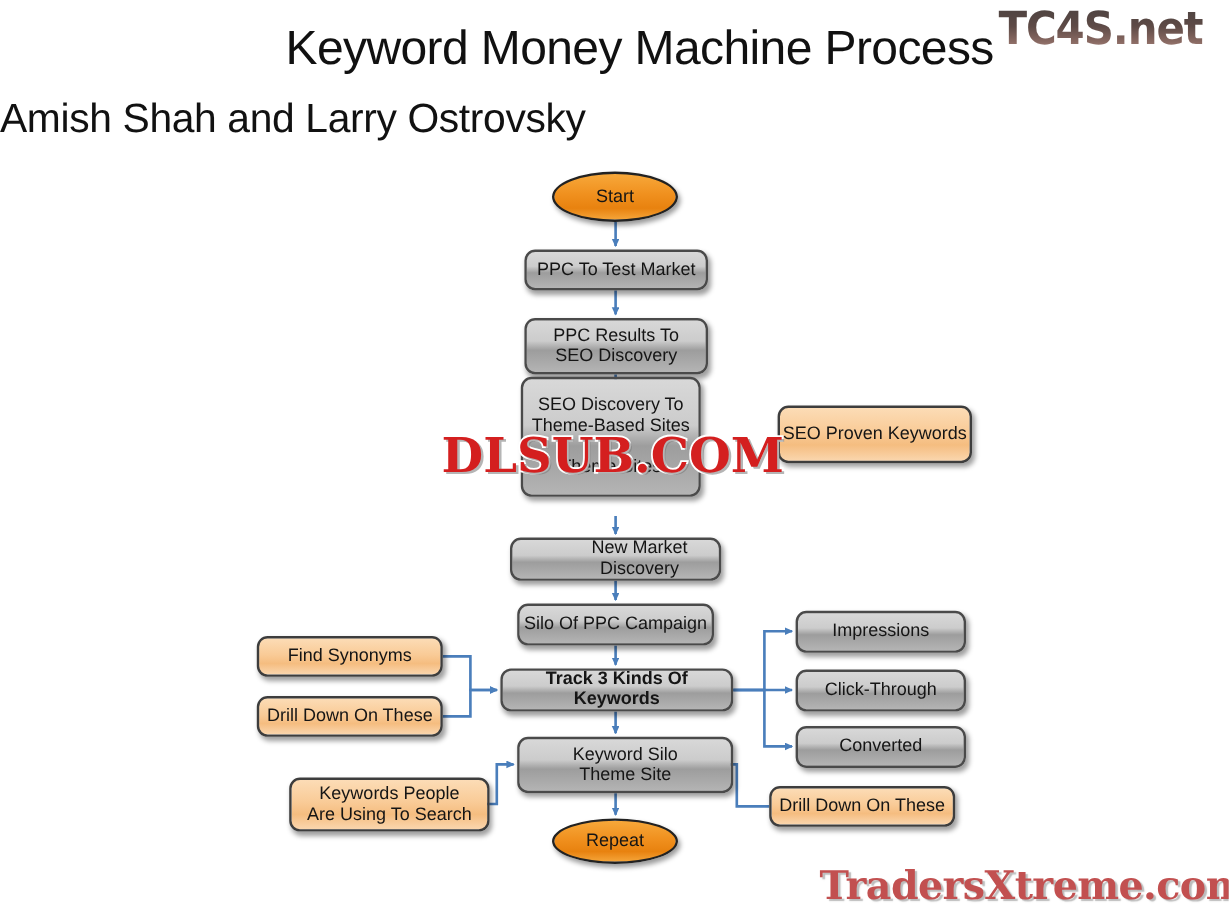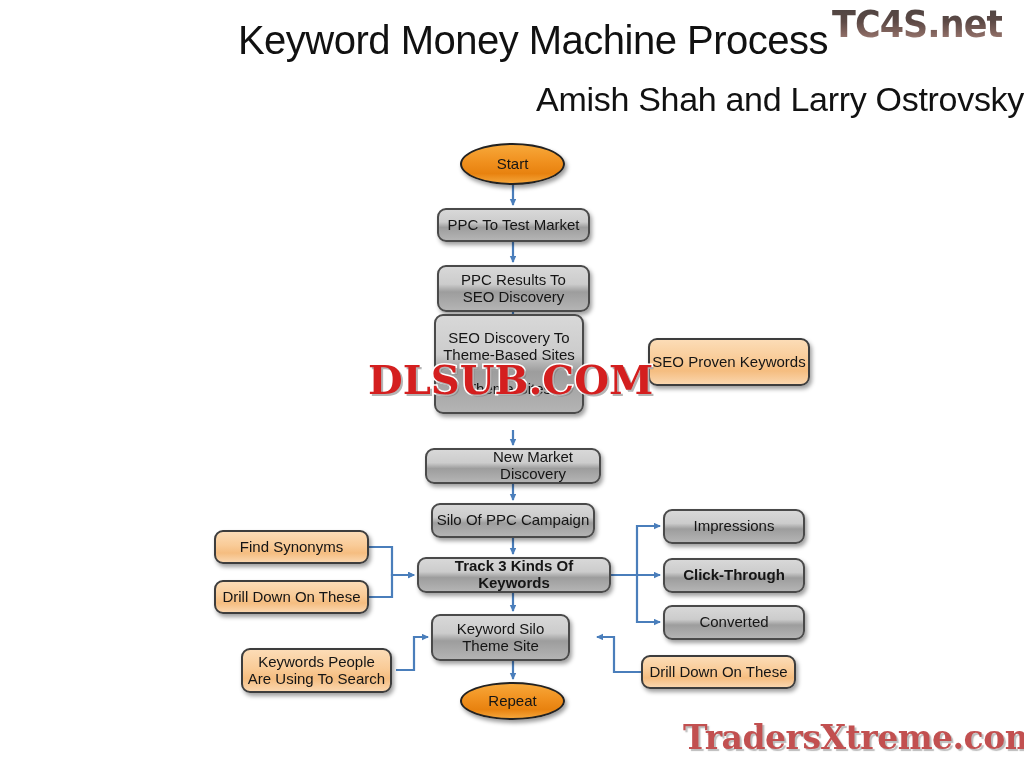--- a/index.html
+++ b/index.html
@@ -26,21 +26,21 @@
     font-weight: 400;
     color: #111111;
     letter-spacing: -0.5px;
     white-space: nowrap;
     padding-left: 21px;
   }
   #subtitle {
     position: absolute;
     left: 0; top: 80px;
     width: 1024px;
-    text-align: right;
+    text-align: left;
     font-size: 34px;
     font-weight: 400;
     color: #111111;
     letter-spacing: -0.3px;
     white-space: nowrap;
   }
 
   
   .wm {
     position: absolute;
@@ -172,25 +172,25 @@
 Theme-Based Sites
  
 Theme Sites</div>
   <div class="node orange" style="left:648px;top:338px;width:162px;height:48px;">SEO Proven Keywords</div>
   <div class="node gray" style="left:425px;top:448px;width:176px;height:36px;padding-left:40px;">New Market Discovery</div>
   <div class="node gray" style="left:431px;top:503px;width:164px;height:35px;">Silo Of PPC Campaign</div>
   <div class="node orange" style="left:214px;top:530px;width:155px;height:34px;">Find Synonyms</div>
   <div class="node orange" style="left:214px;top:580px;width:155px;height:34px;">Drill Down On These</div>
   <div class="node gray" style="left:417px;top:557px;width:194px;height:36px;font-weight:bold;">Track 3 Kinds Of Keywords</div>
   <div class="node gray" style="left:663px;top:509px;width:142px;height:35px;">Impressions</div>
-  <div class="node gray" style="left:663px;top:558px;width:142px;height:35px;font-weight:bold;">Click-Through</div>
+  <div class="node gray" style="left:663px;top:558px;width:142px;height:35px;">Click-Through</div>
   <div class="node gray" style="left:663px;top:605px;width:142px;height:35px;">Converted</div>
-  <div class="node gray" style="left:431px;top:614px;width:139px;height:47px;">Keyword Silo
+  <div class="node gray" style="left:431px;top:614px;width:180px;height:47px;">Keyword Silo
 Theme Site</div>
-  <div class="node orange" style="left:241px;top:648px;width:151px;height:45px;">Keywords People
+  <div class="node orange" style="left:241px;top:648px;width:167px;height:45px;">Keywords People
 Are Using To Search</div>
   <div class="node orange" style="left:641px;top:655px;width:155px;height:34px;">Drill Down On These</div>
   <div class="node oval" style="left:460px;top:682px;width:105px;height:38px;">Repeat</div>
 
   <div class="wm" id="wm-tc4s">TC4S.net</div>
   <div class="wm" id="wm-dlsub">DLSUB.COM</div>
   <div class="wm" id="wm-traders">TradersXtreme.com</div>
 
 </div>
 

